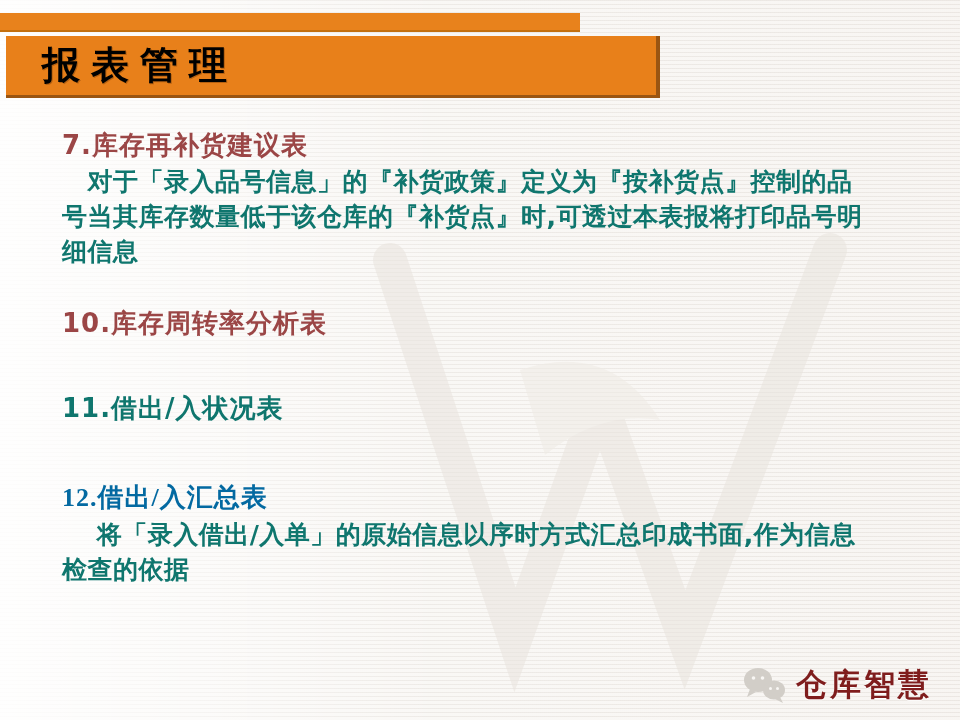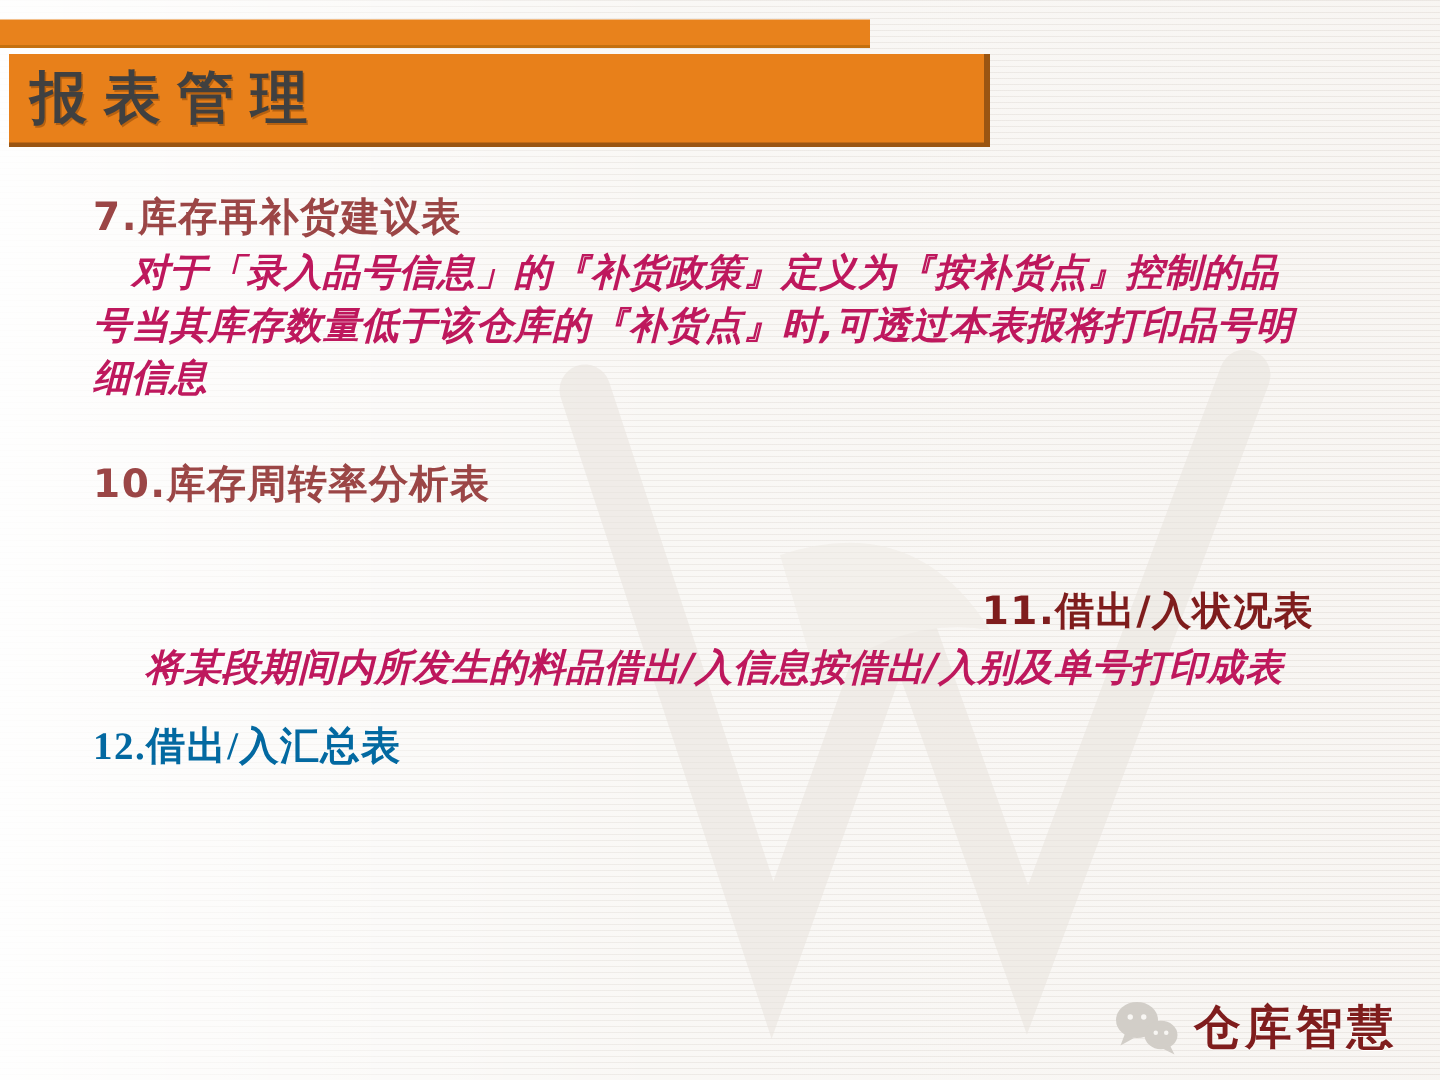--- a/index.html
+++ b/index.html
@@ -23,33 +23,33 @@
     position:absolute;left:0;top:13px;width:580px;height:17px;
     z-index:2;border-bottom:2px solid #c4700f;
   }
   
   .title-box{
     position:absolute;left:6px;top:36px;width:650px;height:59px;
     z-index:2;display:flex;align-items:center;
     border-right:4px solid #9a5512;border-bottom:3px solid #9a5512;
   }
   .title-box .title{
-    font-size:38px;font-weight:bold;color:#404040;
-    letter-spacing:11px;padding-left:14px;
+    font-size:38px;font-weight:bold;color:#000000;
+    letter-spacing:11px;padding-left:36px;
     text-shadow:1px 1px 0 rgba(90,40,0,.35);
   }
   
   .section{position:absolute;left:62px;width:814px;z-index:2;}
   .section h2{
     margin:0;font-size:26px;line-height:30px;font-weight:bold;
     letter-spacing:1px;
   }
   .section p{
     margin:4px 0 0 0;font-size:25px;line-height:35px;font-weight:bold;
-    color:#be185d;white-space:pre-line;letter-spacing:.5px;font-style:italic;
+    color:#0f766e;white-space:pre-line;letter-spacing:.5px;
   }
   .sec-9{top:130px;}
   .sec-10{top:282px;margin-top:26px;}
   .sec-11{top:393px;}
   .sec-12{top:483px;}
   
   .channel-mark{
     position:absolute;right:28px;bottom:14px;z-index:2;
     display:flex;align-items:center;gap:8px;
   }
@@ -84,26 +84,27 @@
   <p>　对于「录入品号信息」的『补货政策』定义为『按补货点』控制的品
 号当其库存数量低于该仓库的『补货点』时,可透过本表报将打印品号明
 细信息</p>
 </div>
 
 <div class="section sec-10">
   <h2 style="color:#9b4646;">10.库存周转率分析表</h2>
 </div>
 
 <div class="section sec-11">
-  <h2 style="color:#7f1d1d;text-align:right;">11.借出/入状况表</h2>
-  <p>　 将某段期间内所发生的料品借出/入信息按借出/入别及单号打印成表</p>
+  <h2 style="color:#0f766e;">11.借出/入状况表</h2>
 </div>
 
 <div class="section sec-12">
   <h2 style="color:#0369a1;font-family:Liberation Serif, serif;">12.借出/入汇总表</h2>
+  <p>　 将「录入借出/入单」的原始信息以序时方式汇总印成书面,作为信息
+检查的依据</p>
 </div>
 
 <div class="channel-mark">
   <svg width="46" height="40" viewBox="0 0 46 40">
     <g fill="#d2cec8">
       <ellipse cx="16" cy="15" rx="14" ry="12"></ellipse>
       <path d="M8 24 L5 32 L14 27 Z"></path>
       <ellipse cx="32" cy="25" rx="11" ry="9.5"></ellipse>
       <path d="M38 32 L41 38 L33 34 Z"></path>
     </g>

